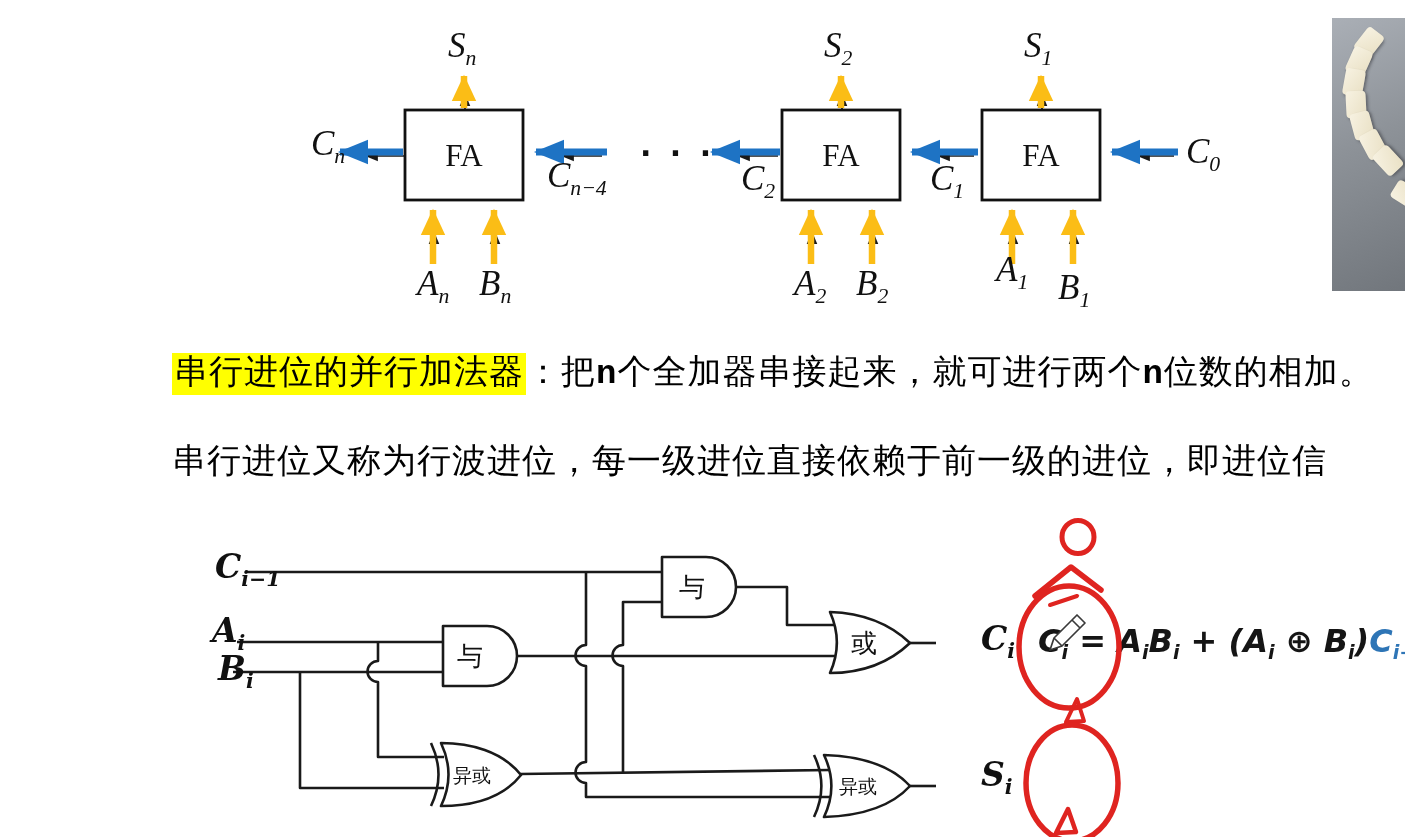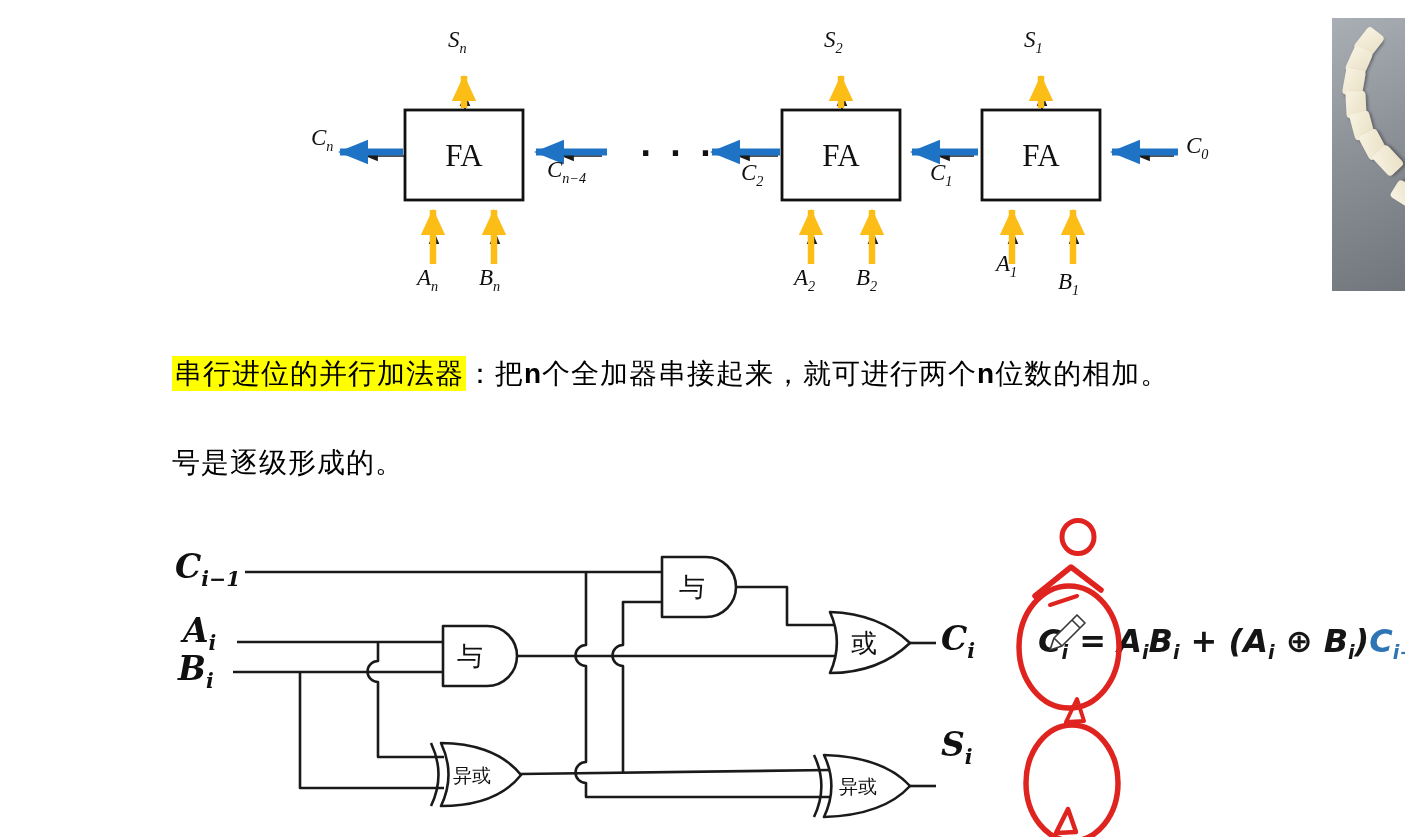--- a/index.html
+++ b/index.html
@@ -4,32 +4,32 @@
 <style>
   html,body{margin:0;padding:0;background:#e8e8e8;}
   .canvas{position:relative;width:1405px;height:837px;background:#ffffff;overflow:hidden;
           font-family:"Liberation Serif",serif;}
   svg.layer{position:absolute;left:0;top:0;}
   #gfx{z-index:1;}
   #ink{z-index:3;pointer-events:none;}
 
   
   .mlabel{position:absolute;z-index:2;font-family:"Liberation Serif",serif;font-style:italic;
-          font-size:23px;color:#101010;white-space:nowrap;line-height:1;}
+          font-size:35px;color:#101010;white-space:nowrap;line-height:1;}
   .mlabel sub{font-size:.62em;}
-  .clabel{font-family:"DejaVu Serif",serif;font-weight:600;font-size:33px;}
+  .clabel{font-family:"DejaVu Serif",serif;font-weight:600;font-size:33px;margin-left:40px;}
 
   
   .formula{position:absolute;z-index:2;font-family:"DejaVu Sans",sans-serif;font-style:italic;
            font-weight:bold;font-size:32px;color:#151515;white-space:nowrap;line-height:1.1;}
   .formula sub{font-size:.6em;}
 
   
-  .para{position:absolute;z-index:2;color:#000;font-size:28px;letter-spacing:1px;
-        font-family:Liberation Sans, sans-serif;white-space:nowrap;line-height:38px;}
+  .para{position:absolute;z-index:2;color:#000;font-size:34px;letter-spacing:1px;
+        font-family:Liberation Mono, monospace;white-space:nowrap;line-height:38px;}
   .para .hl{background:#FFFF00;padding:2px 2px;}
   .para .b{font-weight:bold;}
 
   
   .photo{position:absolute;left:1332px;top:18px;width:73px;height:273px;z-index:2;
          background:linear-gradient(155deg,#aaafb6 0%,#8d9298 45%,#71767c 100%);overflow:hidden;}
   .tile{position:absolute;width:20px;height:27px;background:linear-gradient(120deg,#f7f2e2,#e9e0c4);
         border-radius:4px;box-shadow:2px 2px 3px rgba(40,40,45,.45);}
 </style>
 </head>
@@ -164,28 +164,28 @@
     <span class="tile" style="left:12px;top:51px;transform:rotate(10deg)"></span>
     <span class="tile" style="left:14px;top:73px;transform:rotate(-3deg)"></span>
     <span class="tile" style="left:20px;top:94px;transform:rotate(-15deg)"></span>
     <span class="tile" style="left:31px;top:113px;transform:rotate(-28deg)"></span>
     <span class="tile" style="left:46px;top:129px;transform:rotate(-43deg)"></span>
     <span class="tile" style="left:64px;top:163px;transform:rotate(-58deg)"></span>
   </div>
 
   <div class="para" style="left:172px;top:355px"><span class="hl">串行进位的并行加法器</span><span>：</span><span>把</span><span class="b">n</span><span>个全加器串接起来，就可进行两个</span><span class="b">n</span><span>位数的相加。</span></div>
   <div class="para" style="left:172px;top:444px">
-    <div>号是逐级形成的。</div>
+    <div>串行进位又称为行波进位，每一级进位直接依赖于前一级的进位，即进位信</div>
   </div>
 
   <div class="mlabel clabel" style="left:175px;top:550px"><span>C</span><sub>i−1</sub></div>
-  <div class="mlabel clabel" style="left:183px;top:614px"><span>A</span><sub>i</sub></div>
+  <div class="mlabel clabel" style="left:172px;top:614px"><span>A</span><sub>i</sub></div>
   <div class="mlabel clabel" style="left:178px;top:652px"><span>B</span><sub>i</sub></div>
   <div class="mlabel clabel" style="left:941px;top:622px"><span>C</span><sub>i</sub></div>
-  <div class="mlabel clabel" style="left:941px;top:728px"><span>S</span><sub>i</sub></div>
+  <div class="mlabel clabel" style="left:941px;top:758px"><span>S</span><sub>i</sub></div>
 
   <div class="formula" style="left:1038px;top:624px"><span>C</span><sub>i</sub><span> = </span><span>A</span><sub>i</sub><span>B</span><sub>i</sub><span> + (</span><span>A</span><sub>i</sub><span> ⊕ </span><span>B</span><sub>i</sub><span>)</span><span style="color: rgb(46, 117, 182);">C</span><sub style="color: rgb(46, 117, 182);">i−1</sub></div>
 
   <svg id="ink" class="layer" width="1405" height="837" viewBox="0 0 1405 837">
     <g stroke="#DF2420" fill="none" stroke-linecap="round" stroke-linejoin="round">
       <ellipse cx="1078" cy="537" rx="16" ry="16.5" stroke-width="5"></ellipse>
       <path d="M1035,596 L1071,567 L1101,590" stroke-width="5.5"></path>
       <path d="M1050,605 L1077,596" stroke-width="4"></path>
       <ellipse cx="1069" cy="647" rx="50" ry="61" stroke-width="5.5"></ellipse>
       <path d="M1066,722 L1077,699 L1084,721 L1066,722" stroke-width="4"></path>

